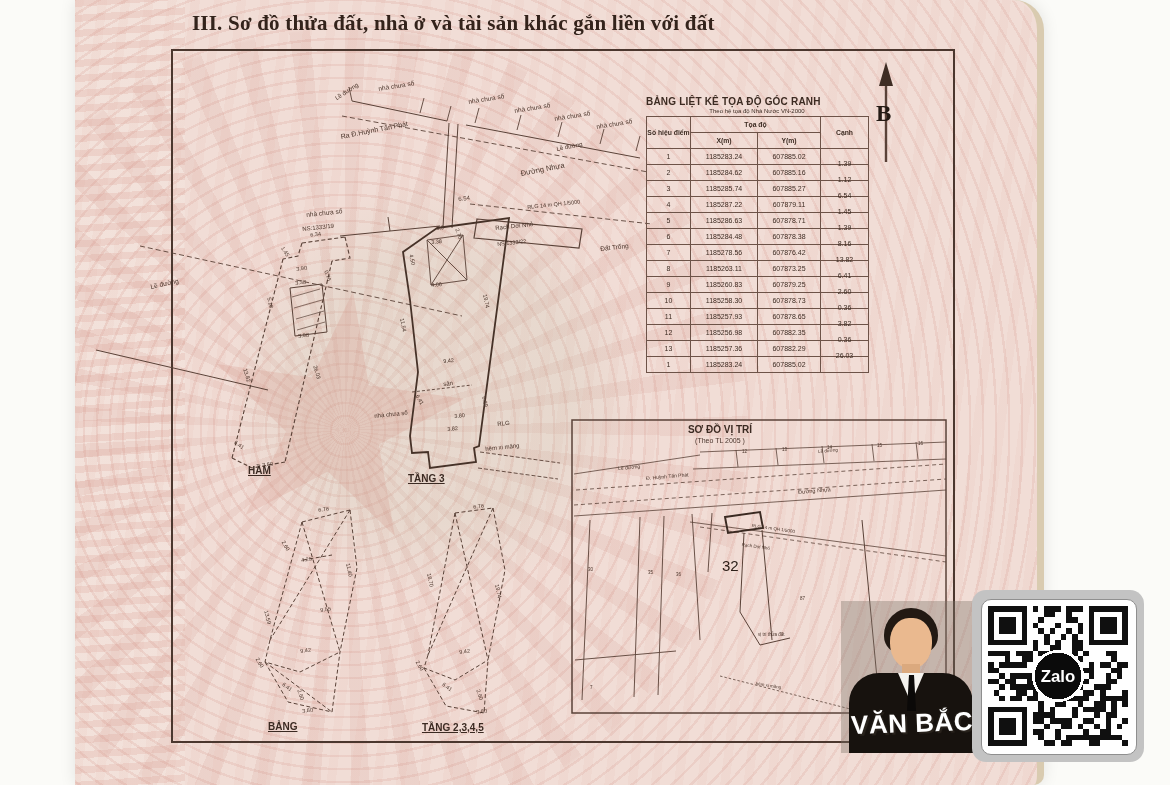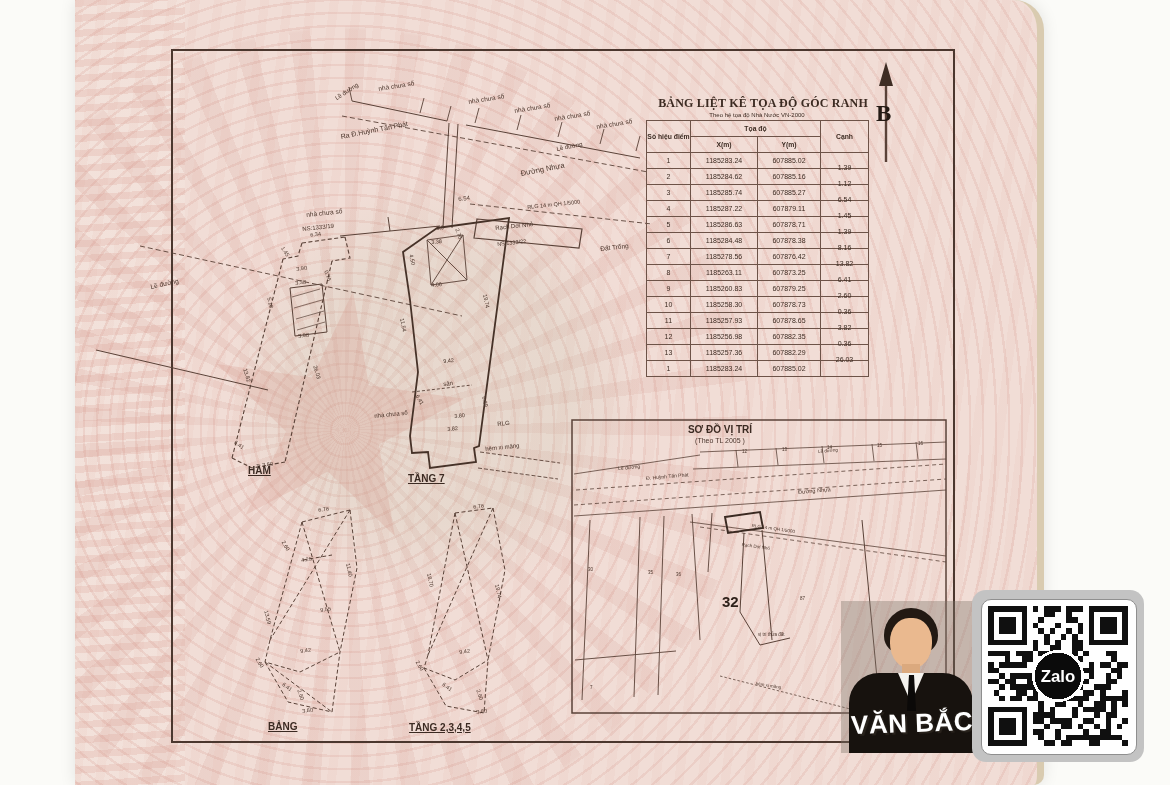--- a/index.html
+++ b/index.html
@@ -23,27 +23,27 @@
     background:radial-gradient(circle, rgba(188,196,170,.18) 0 45%, rgba(0,0,0,0) 70%);}
   
   .title{position:absolute;left:192px;top:11px;font-family:"Liberation Serif",serif;font-weight:bold;
          font-size:21px;color:#33231b;letter-spacing:.2px;}
   .footer{position:absolute;left:172px;top:752px;width:782px;text-align:center;font-family:"Liberation Serif",serif;
           font-weight:bold;font-size:17px;color:#41291e;}
   .compass-b{position:absolute;left:876px;top:101px;font-family:"Liberation Serif",serif;font-weight:bold;
              font-size:23px;color:#241a14;}
   .floor-lbl{position:absolute;font-size:10px;font-weight:bold;text-decoration:underline;color:#3b2a22;white-space:nowrap;}
   .lbl-ham{left:248px;top:465px;} .lbl-t1{left:408px;top:473px;}
-  .lbl-lung{left:268px;top:721px;} .lbl-t2345{left:409px;top:722px;}
+  .lbl-lung{left:268px;top:721px;} .lbl-t2345{left:422px;top:722px;}
   .vt-title{position:absolute;left:600px;top:424px;width:240px;text-align:center;font-size:10px;font-weight:bold;color:#3b2a22;}
   .vt-sub{position:absolute;left:600px;top:437px;width:240px;text-align:center;font-size:7px;color:#4a352c;}
-  .vt-parcel{position:absolute;left:722px;top:593px;font-size:15px;font-weight:bold;color:#2e211a;}
+  .vt-parcel{position:absolute;left:722px;top:557px;font-size:15px;font-weight:normal;color:#2e211a;}
   
   .coord-table{position:absolute;left:646px;top:96px;width:222px;color:#3c2b22;}
-  .ct-title{font-size:12px;font-weight:bold;text-align:right;letter-spacing:.2px;white-space:nowrap;font-family:Liberation Serif, serif;}
+  .ct-title{font-size:10px;font-weight:bold;text-align:left;letter-spacing:.2px;white-space:nowrap;}
   .ct-sub{font-size:6px;text-align:center;margin:1px 0 2px;}
   .coord-table table{border-collapse:collapse;width:100%;table-layout:fixed;}
   .coord-table th,.coord-table td{border:1px solid #6d5348;font-size:7px;text-align:center;padding:0;height:15px;line-height:1.05;}
   .coord-table th{font-size:6.8px;font-weight:bold;}
   .coord-table td.edge{position:relative;}
   .coord-table td.edge span{display:block;transform:translateY(7px);}
   
   .anno{position:absolute;color:#4a342a;white-space:nowrap;transform-origin:left top;line-height:1;}
   
   .photo{position:absolute;left:841px;top:601px;width:140px;height:152px;background:rgba(125,115,104,.38);overflow:hidden;z-index:5;}
@@ -68,20 +68,21 @@
 
   <div class="sheet">
     <div class="p-curl"></div>
     <div class="p-bands"></div>
     <div class="p-rings"></div>
     <div class="p-rays"></div>
     <div class="p-green"></div>
     <div class="p-star"></div>
   </div>
 
+  <div class="title">III. Sơ đồ thửa đất, nhà ở và tài sản khác gắn liền với đất</div>
 
   <svg width="1170" height="785" viewBox="0 0 1170 785" style="position:absolute;left:0;top:0">
     <g fill="none" stroke="#5a4238">
       <rect x="172" y="50" width="782" height="692" stroke="#4b372e" stroke-width="2"></rect>
 
       <g>
         <line x1="886" y1="70" x2="886" y2="162" stroke-width="2.4"></line>
         <polygon points="879,86 886,62 893,86" fill="#3f2d24" stroke="none"></polygon>
       </g>
 
@@ -205,21 +206,21 @@
       <span class="anno" style="left: 588px; top: 568px; font-size: 4.5px;">30</span>
       <span class="anno" style="left: 648px; top: 571px; font-size: 4.5px;">35</span>
       <span class="anno" style="left: 676px; top: 573px; font-size: 4.5px;">36</span>
       <span class="anno" style="left: 800px; top: 597px; font-size: 4.5px;">87</span>
       <span class="anno" style="left: 590px; top: 686px; font-size: 4.5px;">7</span>
       <span class="anno" style="left: 758px; top: 633px; font-size: 4.5px;">vị trí thửa đất</span>
       <span class="anno" style="left: 756px; top: 682px; font-size: 4.5px; transform: rotate(9deg);">hẻm xi măng</span>
     </div>
 
   <div class="floor-lbl lbl-ham">HẦM</div>
-  <div class="floor-lbl lbl-t1">TẦNG 7</div>
+  <div class="floor-lbl lbl-t1">TẦNG 3</div>
   <div class="floor-lbl lbl-lung">BẢNG</div>
   <div class="floor-lbl lbl-t2345">TẦNG 2,3,4,5</div>
 
   <div class="compass-b">B</div>
 
   <div class="coord-table">
     <div class="ct-title">BẢNG LIỆT KÊ TỌA ĐỘ GÓC RANH</div>
     <div class="ct-sub">Theo hệ tọa độ Nhà Nước VN-2000</div>
     <table>
       <colgroup>

